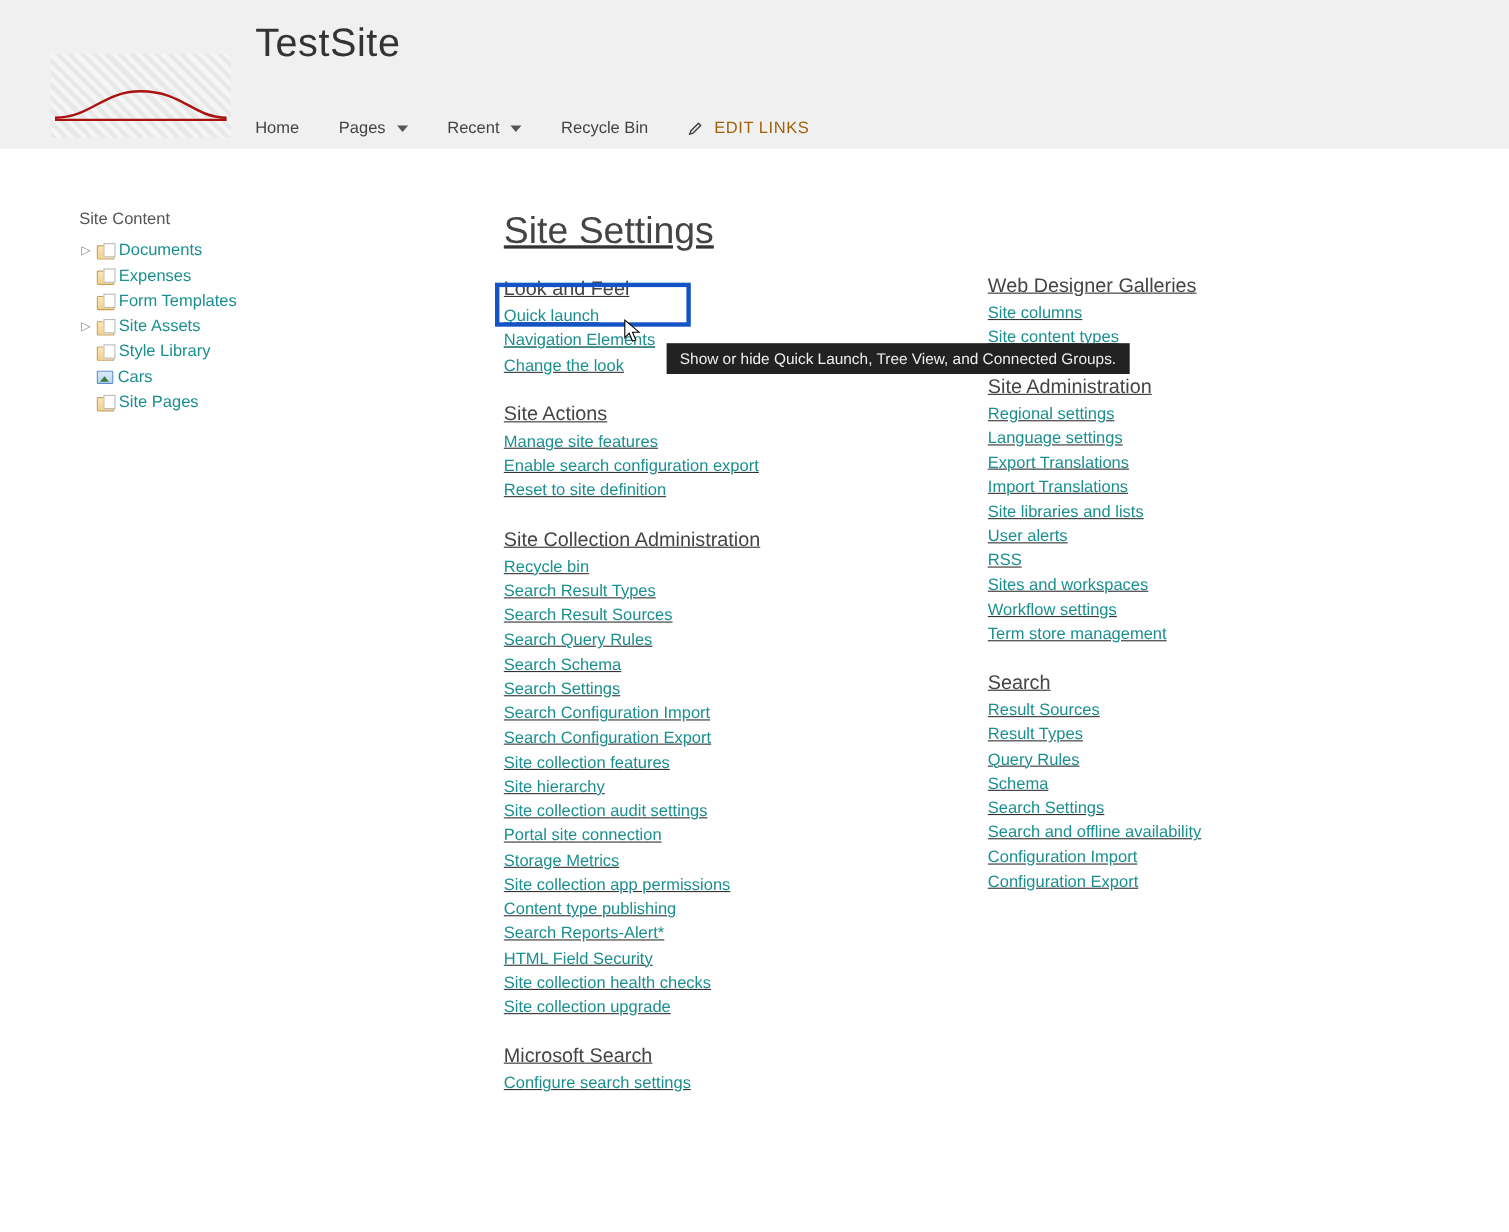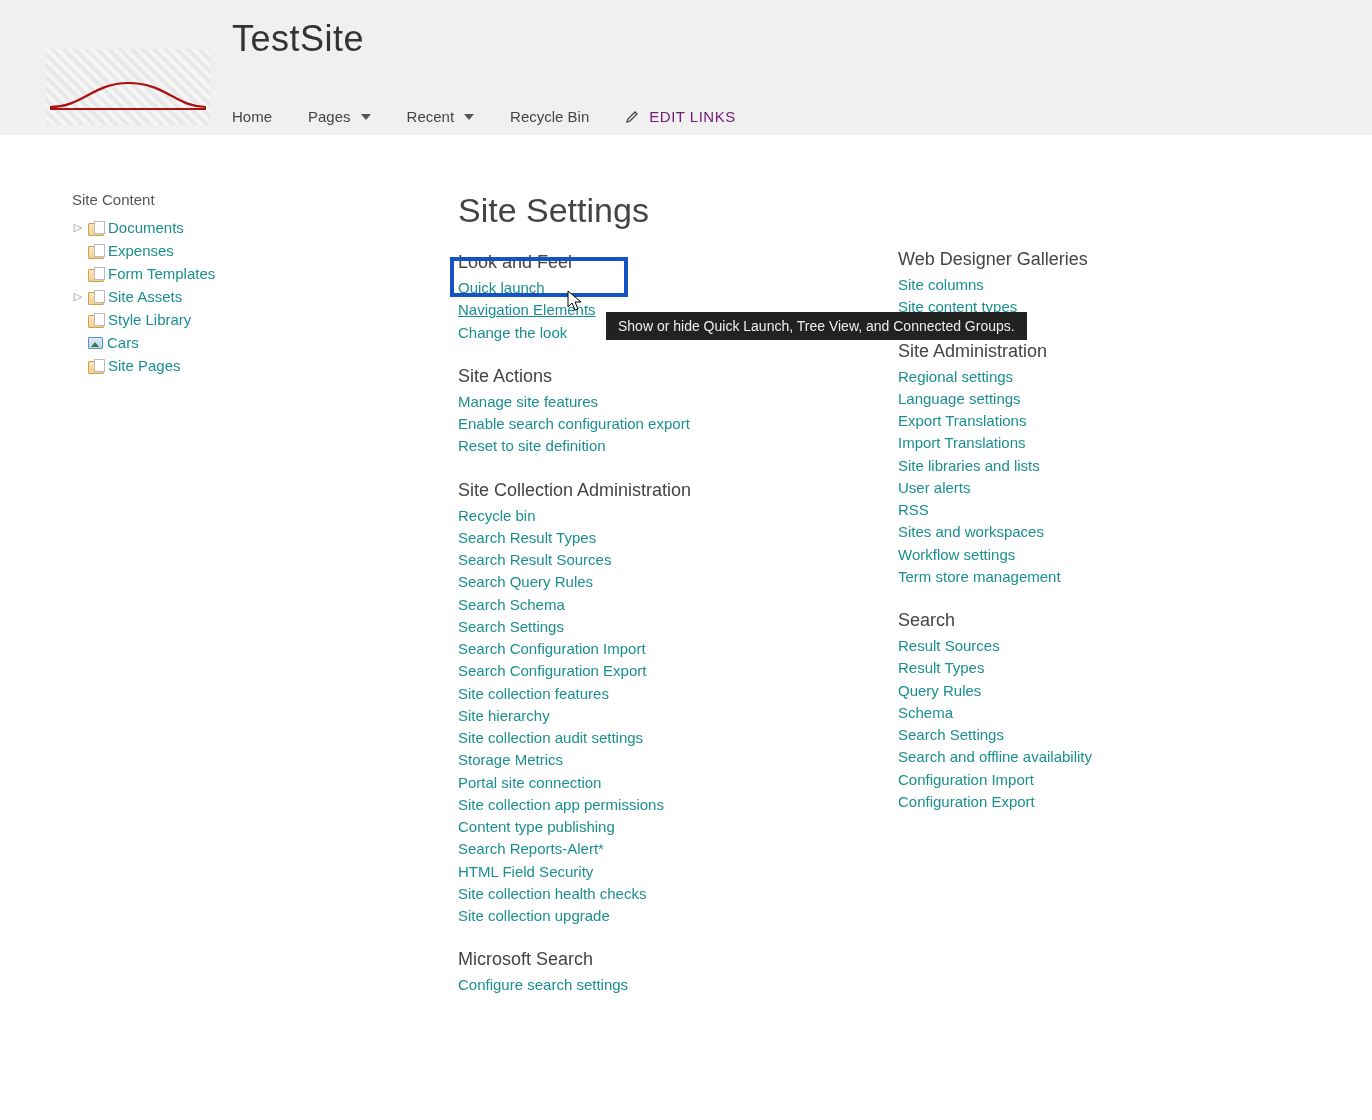--- a/index.html
+++ b/index.html
@@ -42,21 +42,21 @@
     color: #444;
   }
   .top-nav .nav-item { display: flex; align-items: center; gap: 10px; cursor: pointer; margin-top: 42px; }
   .chev-down {
     width: 0; height: 0;
     border-left: 5px solid transparent;
     border-right: 5px solid transparent;
     border-top: 6px solid #555;
     display: inline-block;
   }
-  .edit-links { display: flex; align-items: center; gap: 8px; color: #701a75; letter-spacing: 0.5px; }
+  .edit-links { display: flex; align-items: center; gap: 8px; color: #a16207; letter-spacing: 0.5px; }
   .pencil-icon svg { display: block; }
 
   .body-area {
     display: flex;
     padding-top: 56px;
   }
   .sidebar {
     width: 390px;
     padding-left: 72px;
     font-size: 15px;
@@ -115,20 +115,21 @@
     border-right:4px solid transparent;
     border-bottom:5px solid #3a7a3a;
   }
 
   .main {
     flex: 1;
     padding-left: 68px;
     display: flex;
     gap: 80px;
     align-items: flex-start;
+    text-decoration: underline;
   }
   .col { }
   .page-title {
     font-size: 34px;
     font-weight: 300;
     color: #444;
     margin-bottom: 22px;
   }
   .section-heading {
     font-size: 18px;
@@ -280,22 +281,22 @@
             <li><a href="#">Search Result Types</a></li>
             <li><a href="#">Search Result Sources</a></li>
             <li><a href="#">Search Query Rules</a></li>
             <li><a href="#">Search Schema</a></li>
             <li><a href="#">Search Settings</a></li>
             <li><a href="#">Search Configuration Import</a></li>
             <li><a href="#">Search Configuration Export</a></li>
             <li><a href="#">Site collection features</a></li>
             <li><a href="#">Site hierarchy</a></li>
             <li><a href="#">Site collection audit settings</a></li>
+            <li><a href="#">Portal site connection</a></li>
             <li><a href="#">Storage Metrics</a></li>
-            <li><a href="#">Portal site connection</a></li>
             <li><a href="#">Site collection app permissions</a></li>
             <li><a href="#">Content type publishing</a></li>
             <li><a href="#">Search Reports-Alert*</a></li>
             <li><a href="#">HTML Field Security</a></li>
             <li><a href="#">Site collection health checks</a></li>
             <li><a href="#">Site collection upgrade</a></li>
           </ul>
           <div class="section-heading">Microsoft Search</div>
           <ul class="link-list">
             <li><a href="#">Configure search settings</a></li>

